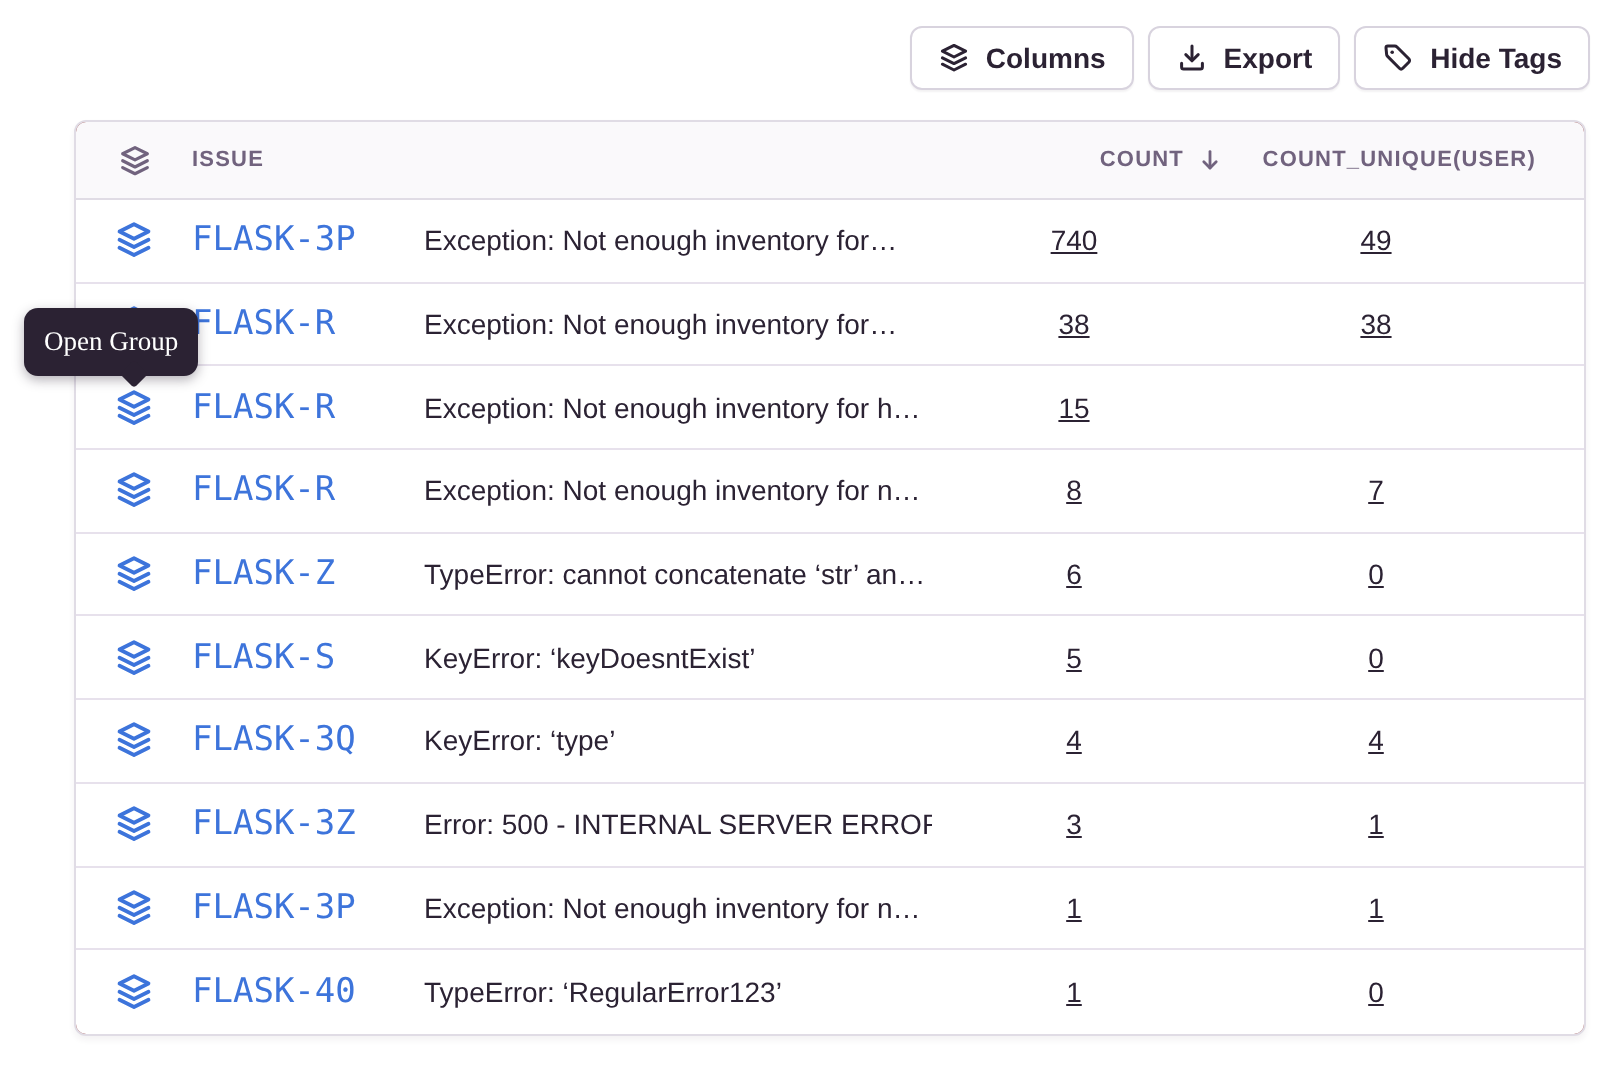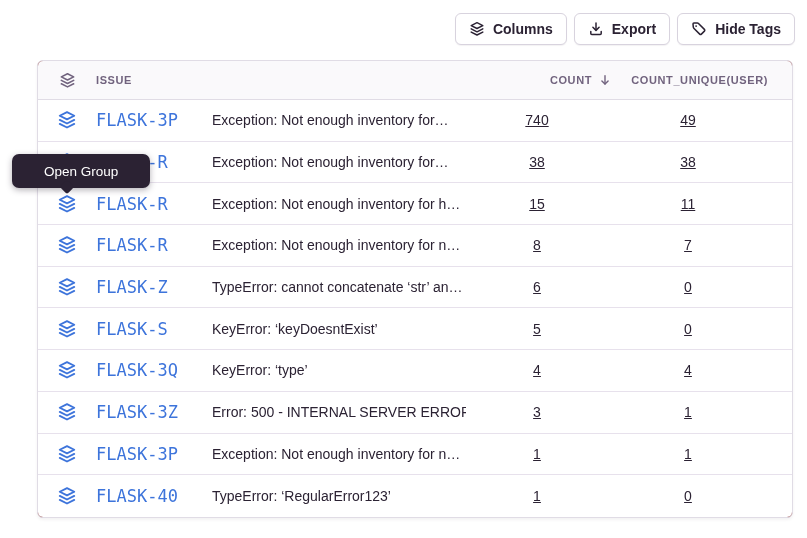--- a/index.html
+++ b/index.html
@@ -93,28 +93,29 @@
   }
   .cell-num {
     font-size: 14px; color: #2b2233;
     text-align: center; white-space: nowrap; text-decoration: underline;
   }
   .pad-count { padding-right: 0px; }
 
   
   .tooltip {
     position: absolute; left: 12px; top: 154px;
-    height: 34px; padding: 0 32px;
+    height: 34px; padding: 0 10px;
     display: flex; align-items: center;
     background: #2b2233;
     border-radius: 7px;
     color: #fff; font-size: 13.5px; font-weight: 400;
     box-shadow: 0 2px 6px rgba(43,34,51,0.35);
     z-index: 20;
     white-space: nowrap;
+    font-family: Liberation Serif, serif;
   }
   .tooltip-arrow {
     position: absolute; left: 50px; bottom: -4px;
     width: 10px; height: 10px;
     background: #2b2233;
     transform: rotate(45deg);
     border-radius: 2px;
   }
 </style>
 </head>
@@ -216,21 +217,20 @@
 
   <div class="grid-row row">
     <div class="cell-icon">
       <svg width="20" height="20" viewBox="0 0 16 16">
             <use href="#icon-stack"></use>
           </svg>
     </div>
     <div class="cell-id">FLASK-R</div>
     <div class="cell-title">Exception: Not enough inventory for h…</div>
     <div class="cell-num pad-count">15</div>
-    <div class="cell-num">11</div>
   </div>
 
   <div class="grid-row row">
     <div class="cell-icon">
       <svg width="20" height="20" viewBox="0 0 16 16">
             <use href="#icon-stack"></use>
           </svg>
     </div>
     <div class="cell-id">FLASK-R</div>
     <div class="cell-title">Exception: Not enough inventory for n…</div>

